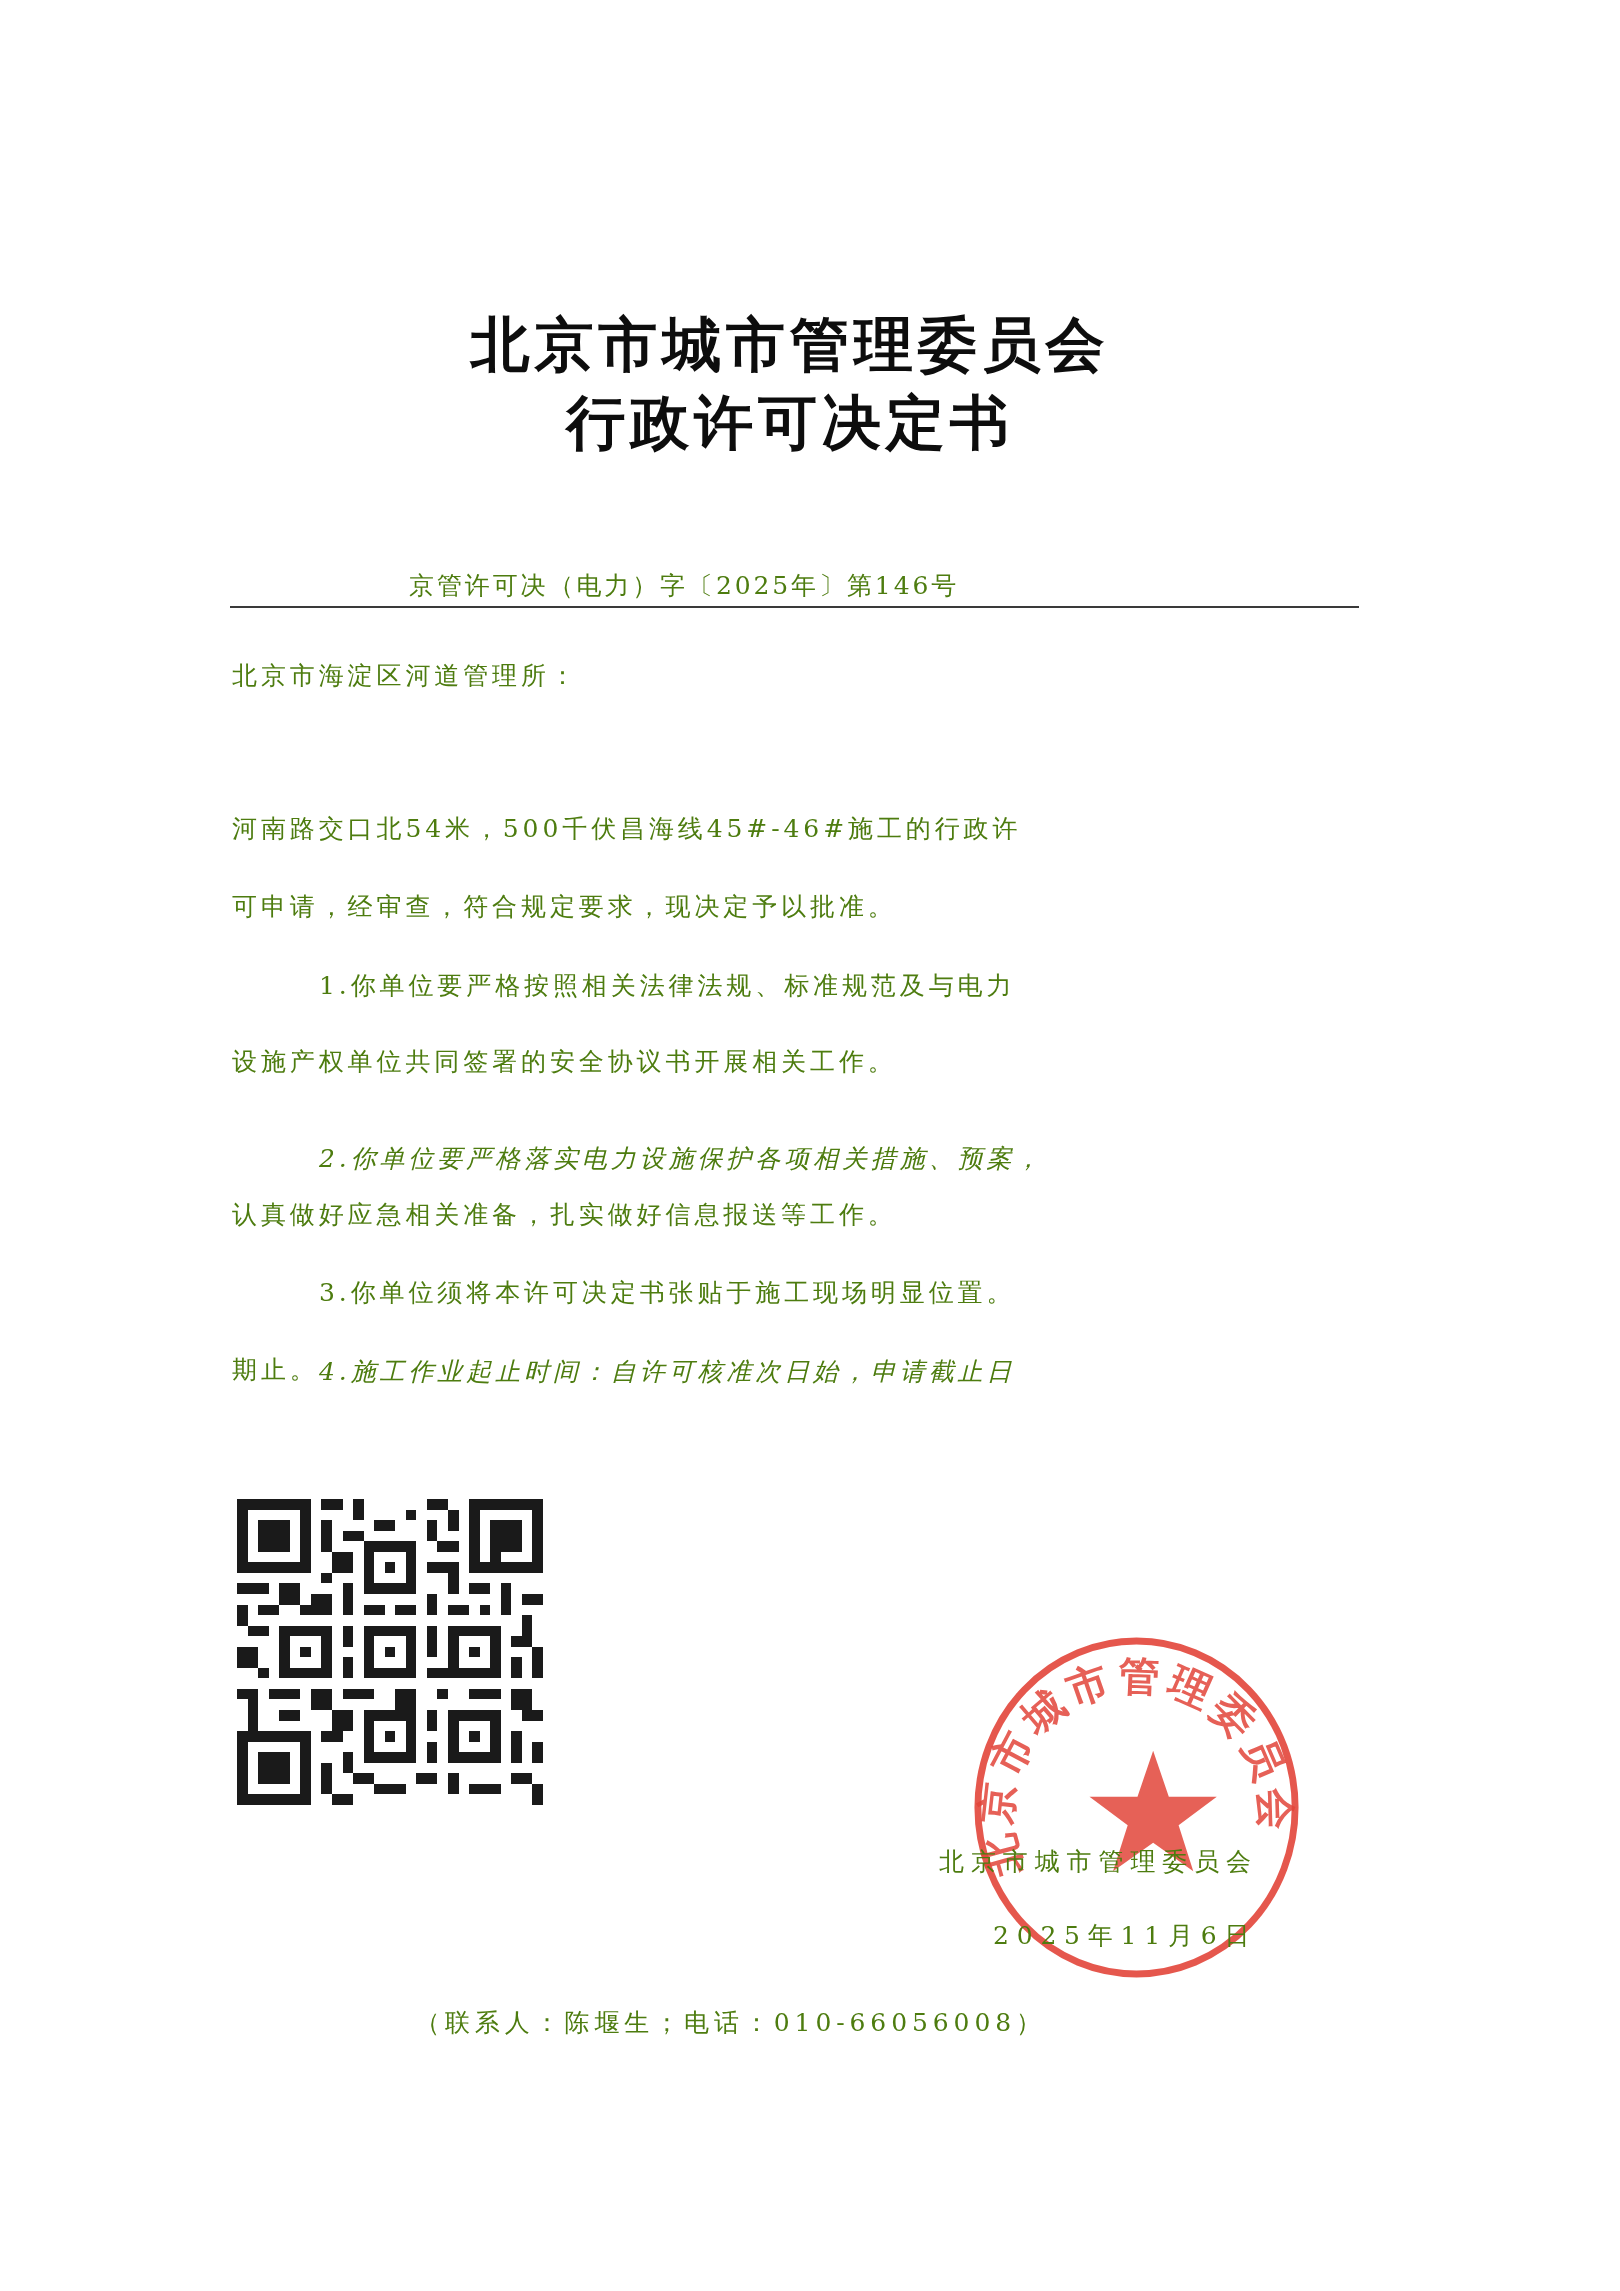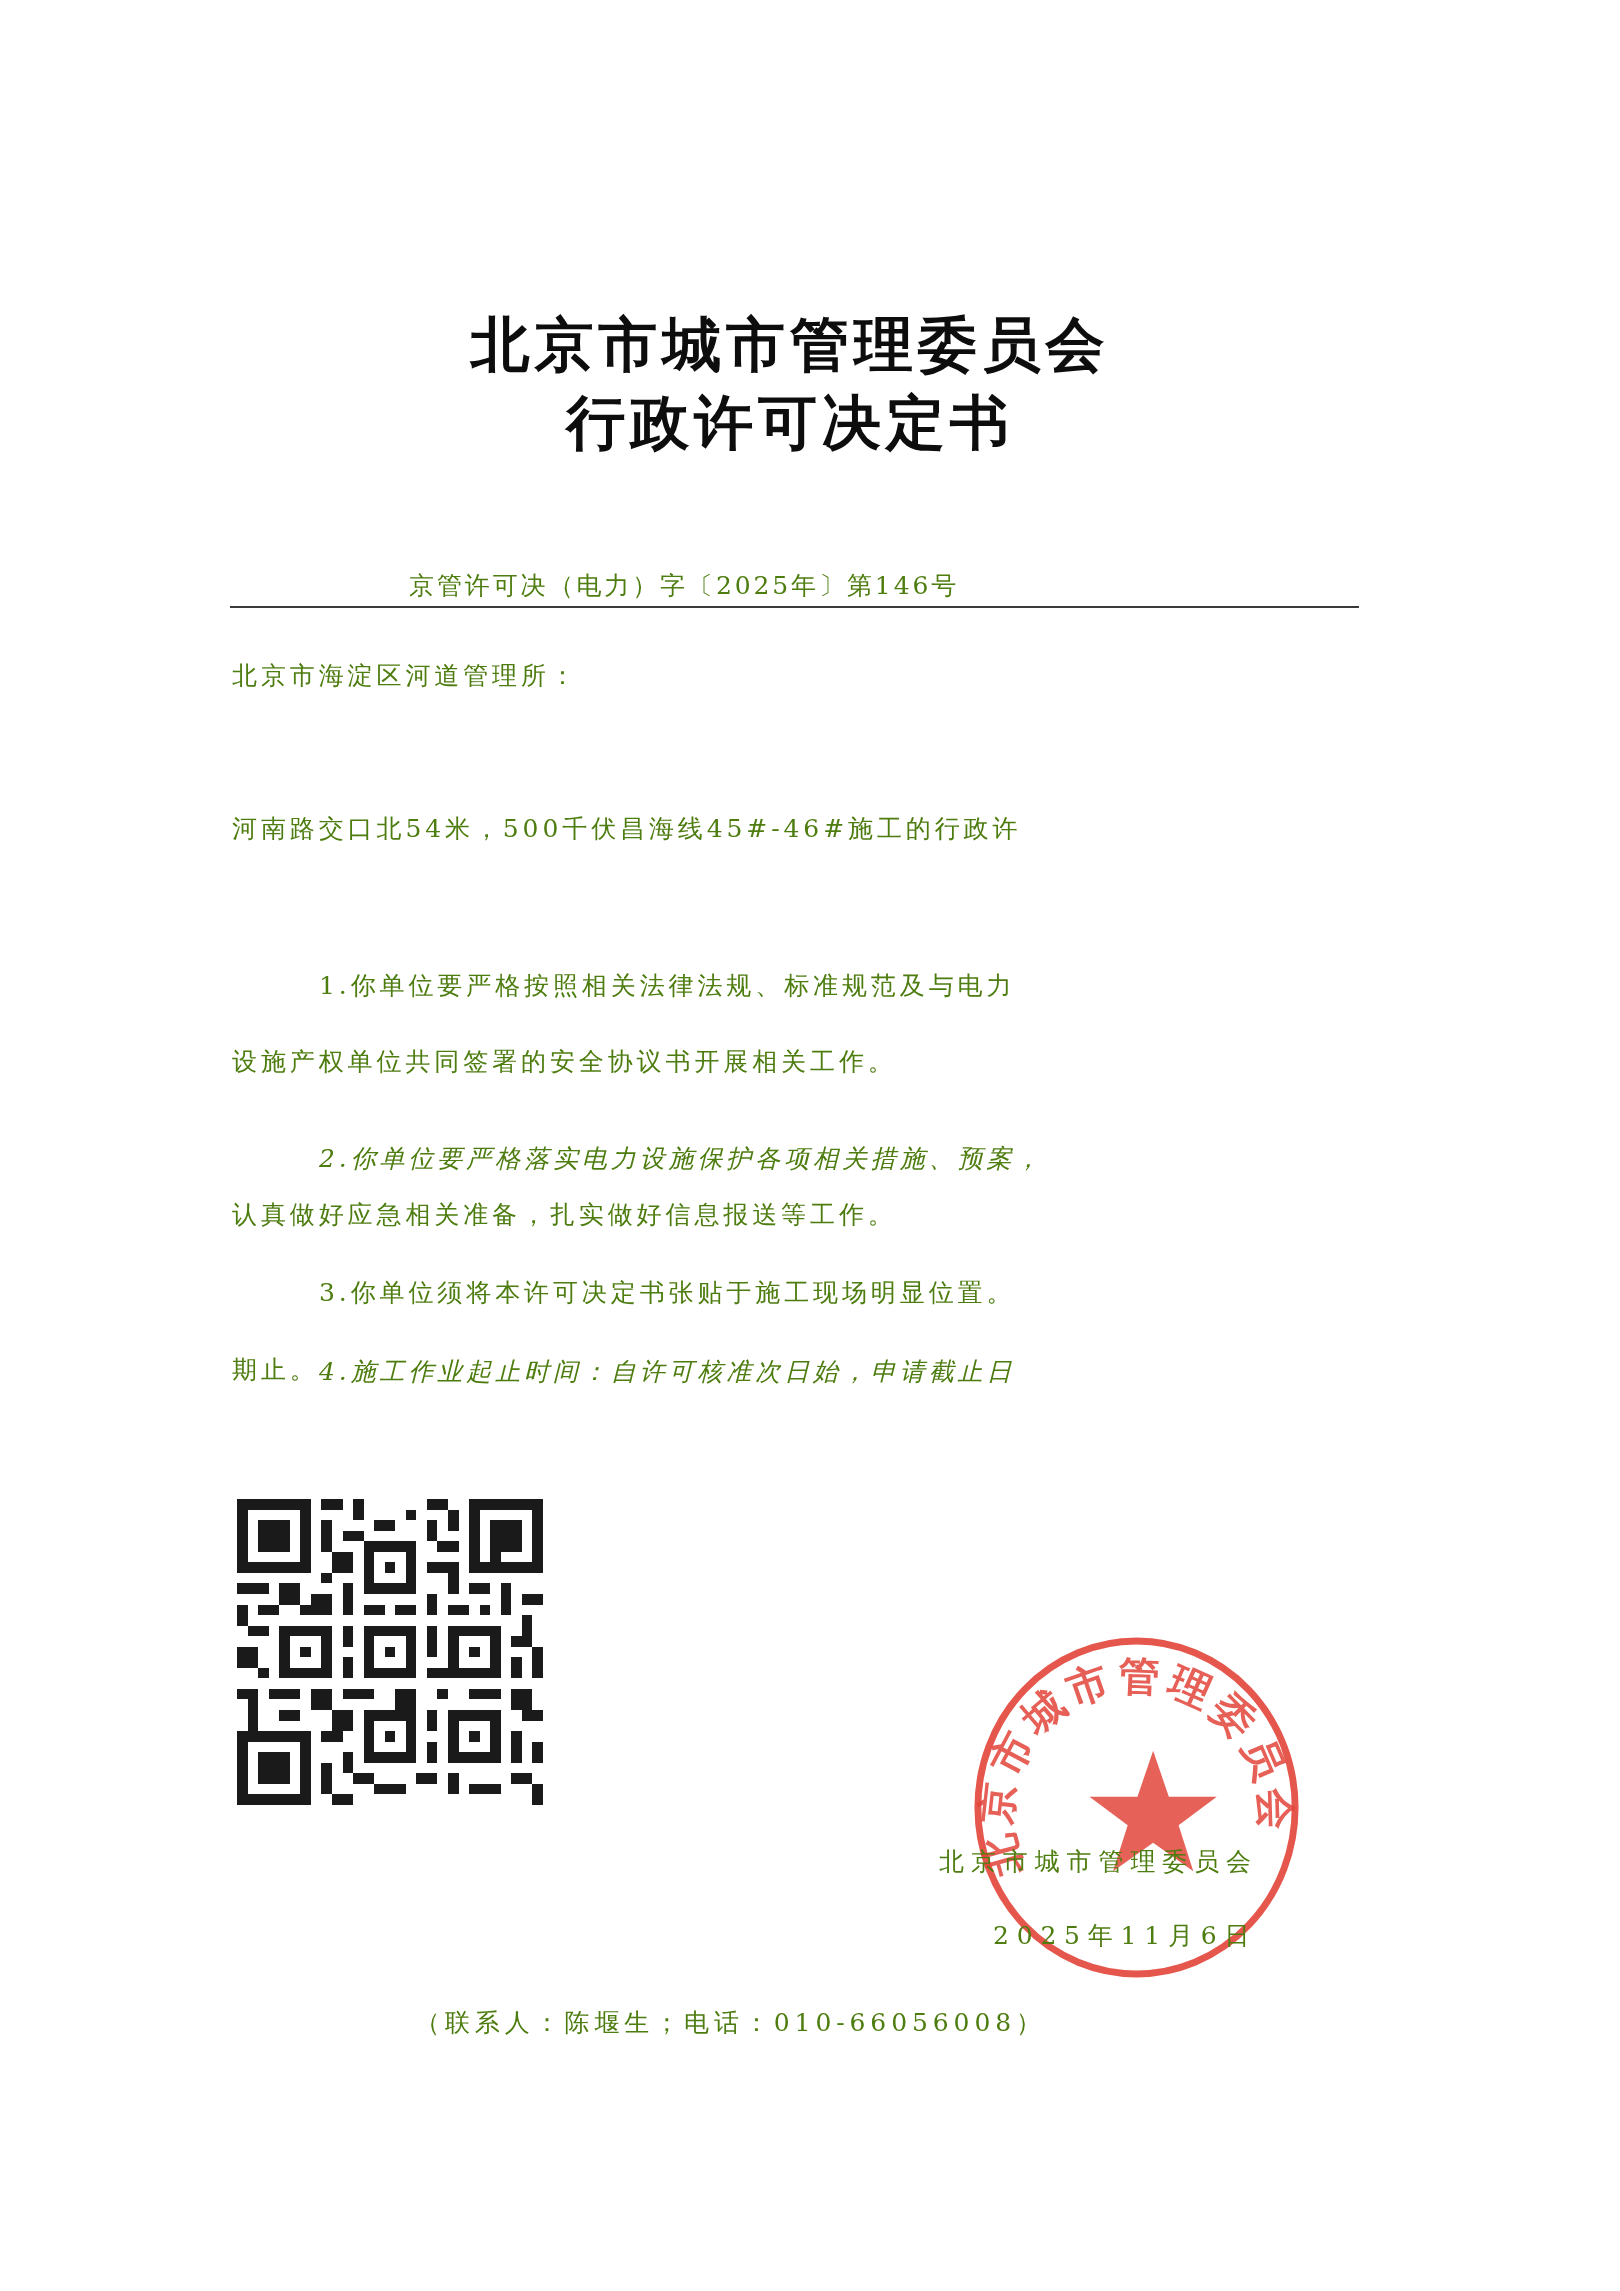--- a/index.html
+++ b/index.html
@@ -26,20 +26,21 @@
   <div class="title" style="top:390px;">行政许可决定书</div>
 
   <div class="line" style="left:409px; top:563px; letter-spacing:2.9px;">京管许可决（电力）字〔2025年〕第146号</div>
   <div class="rule" style="left:230px; top:606px; width:1129px;"></div>
 
   <div class="line u" style="left:232px; top:653px;">北京市海淀区河道管理所：</div>
 
   <div class="line" style="left:232px; top:806px;">
     <span class="u">河南路交口北54米，500千伏昌海线45#-46#施工</span><span>的行政许</span>
   </div>
+  <div class="line" style="left:232px; top:884px;">可申请，经审查，符合规定要求，现决定予以批准。</div>
 
   <div class="line" style="left:319px; top:963px;">1.你单位要严格按照相关法律法规、标准规范及与电力</div>
   <div class="line" style="left:232px; top:1039px;font-family:Liberation Serif, serif;">设施产权单位共同签署的安全协议书开展相关工作。</div>
 
   <div class="line" style="left:319px; top:1136px;font-style:italic;">2.你单位要严格落实电力设施保护各项相关措施、预案，</div>
   <div class="line" style="left:232px; top:1192px;">认真做好应急相关准备，扎实做好信息报送等工作。</div>
 
   <div class="line" style="left:319px; top:1270px;">3.你单位须将本许可决定书张贴于施工现场明显位置。</div>
 
   <div class="line" style="left:319px; top:1349px;font-style:italic;">4.施工作业起止时间：自许可核准次日始，申请截止日</div>

